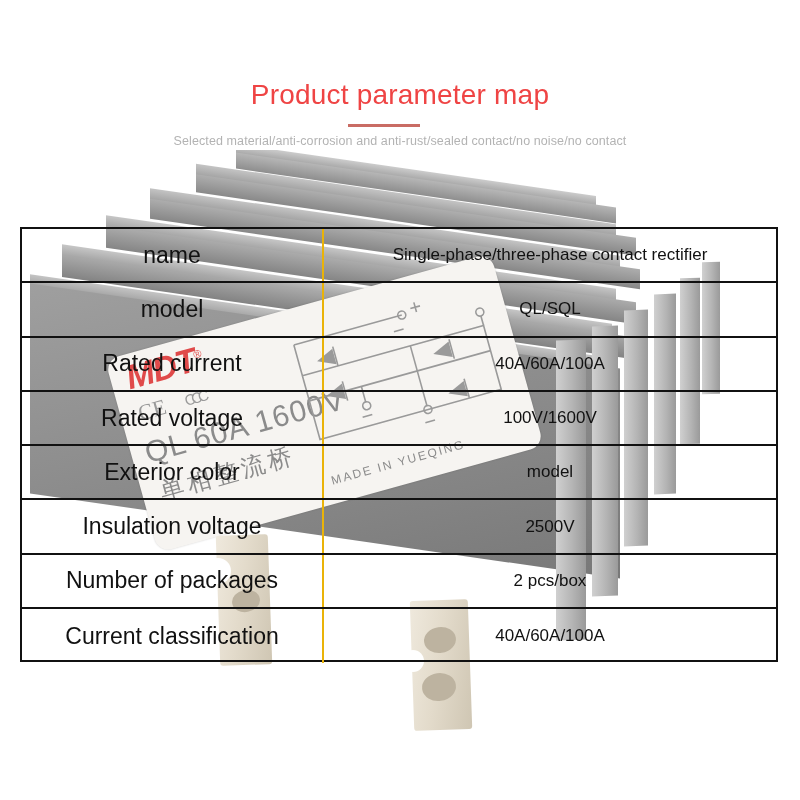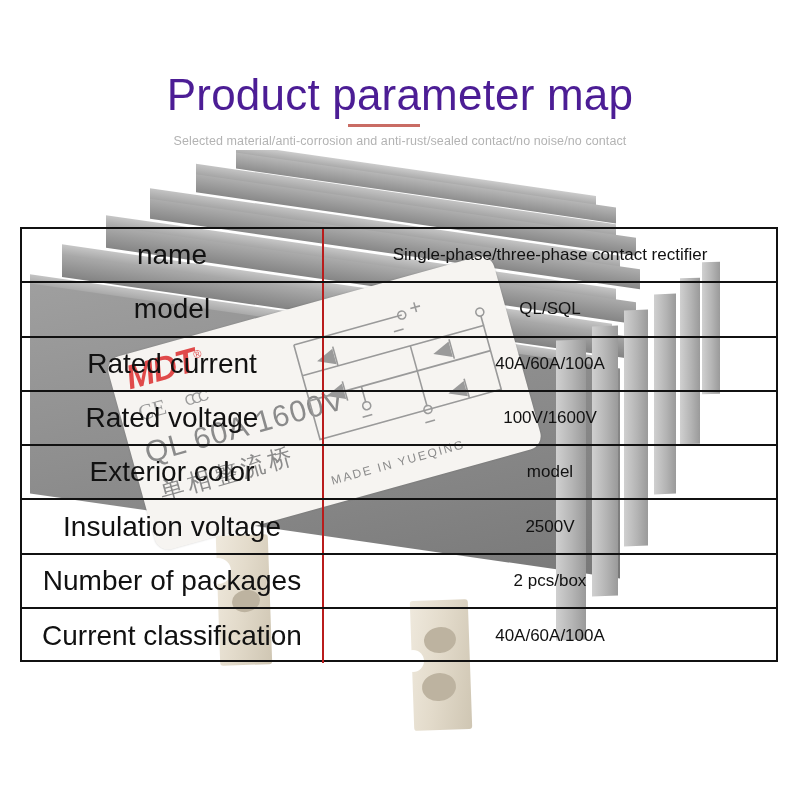--- a/index.html
+++ b/index.html
@@ -18,23 +18,23 @@
 
   
   #header {
     position: absolute;
     left: 0;
     top: 72px;
     width: 800px;
     text-align: center;
   }
   #title {
-    font-size: 44px;
+    font-size: 28px;
     font-weight: 400;
-    color: #4c1d95;
+    color: #ef4444;
     letter-spacing: 0.2px;
     line-height: 46px;
     display: inline-block;
     position: relative;
   }
   #title-underline {
     position: absolute;
     left: 348px;
     top: 124px;
     width: 72px;
@@ -190,25 +190,25 @@
     position: relative;
     display: flex;
     height: 54.3px;
     box-sizing: border-box;
     border-bottom: 2px solid #111111;
   }
   .row:last-child { border-bottom: none; }
   .cell-label {
     width: 302px;
     box-sizing: border-box;
-    border-right: 2px solid #b91c1c;
+    border-right: 2px solid #eab308;
     display: flex;
     align-items: center;
     justify-content: center;
-    font-size: 28px;
+    font-size: 23px;
     color: #111111;
     white-space: nowrap;
   }
   .cell-value {
     flex: 1;
     box-sizing: border-box;
     display: flex;
     align-items: center;
     justify-content: center;
     font-size: 17px;

